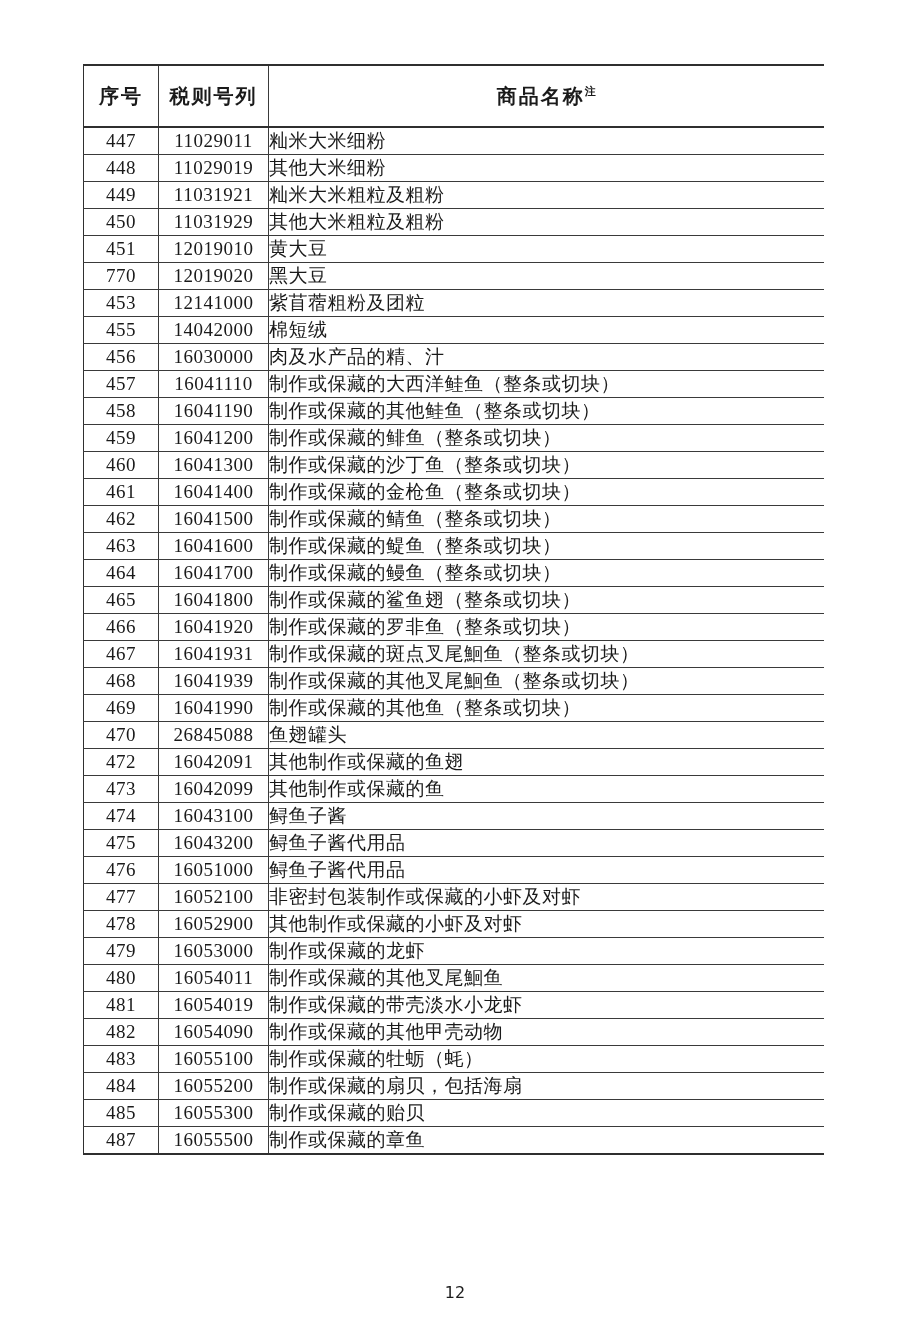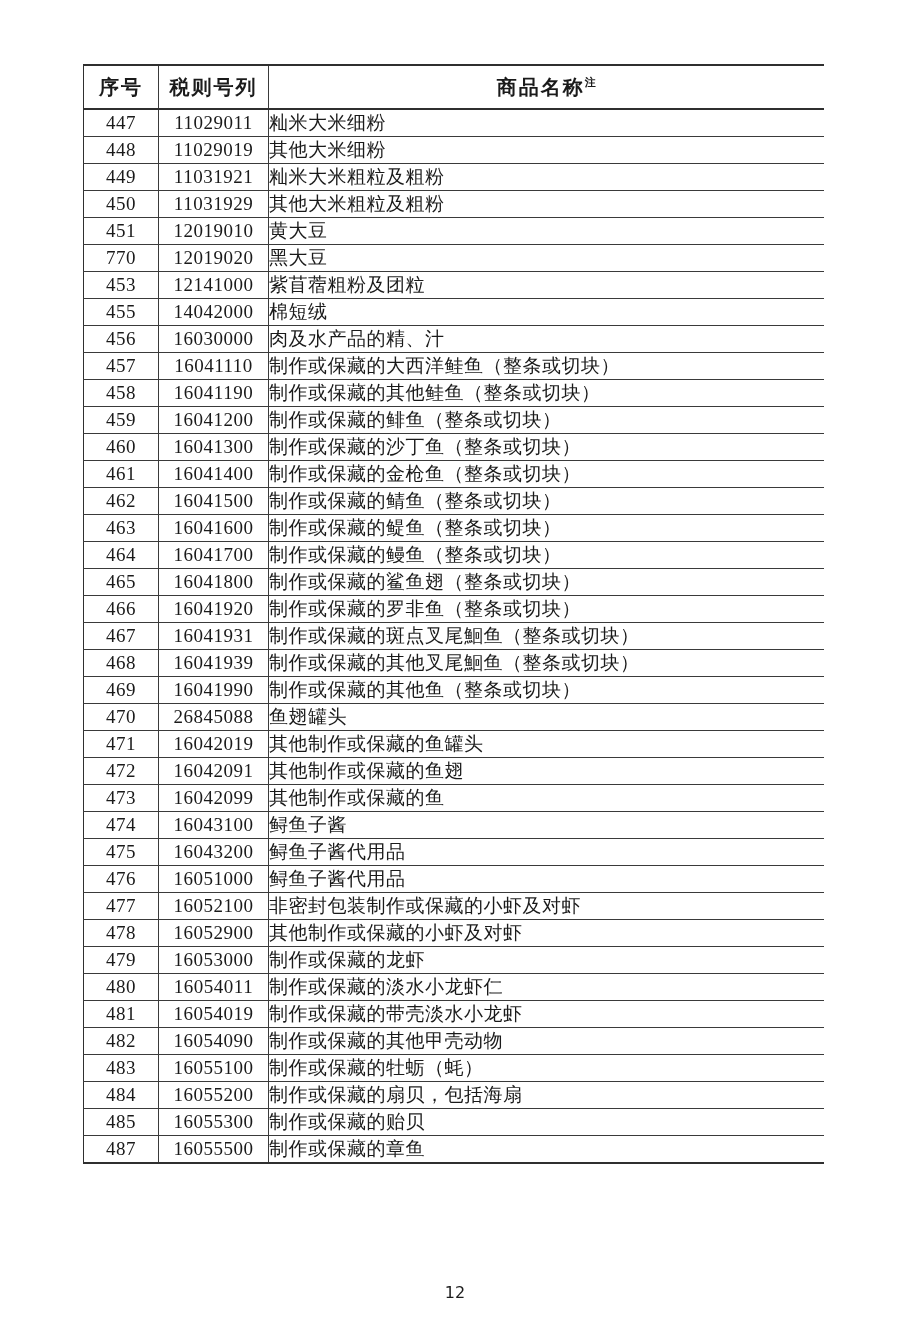--- a/index.html
+++ b/index.html
@@ -41,21 +41,21 @@
     overflow: hidden;
     white-space: nowrap;
   }
   .tariff-table th:nth-child(1),
   .tariff-table td:nth-child(1),
   .tariff-table th:nth-child(2),
   .tariff-table td:nth-child(2) {
     border-right: 1.5px solid var(--line-color);
   }
   .tariff-table thead th {
-    height: 44px;
+    height: 62px;
     font-size: 20px;
     font-weight: bold;
     text-align: center;
     vertical-align: middle;
     border-bottom: 2px solid var(--border-color);
     letter-spacing: 2px;
   }
   .tariff-table tbody td {
     height: 26.8px;
     font-size: 19px;
@@ -216,25 +216,20 @@
           <td class="cell-no">469</td>
           <td class="cell-code">16041990</td>
           <td class="cell-name">制作或保藏的其他鱼（整条或切块）</td>
         </tr>
         <tr>
           <td class="cell-no">470</td>
           <td class="cell-code">26845088</td>
           <td class="cell-name">鱼翅罐头</td>
         </tr>
         <tr>
-          <td class="cell-no">471</td>
-          <td class="cell-code">16042019</td>
-          <td class="cell-name">其他制作或保藏的鱼罐头</td>
-        </tr>
-        <tr>
           <td class="cell-no">472</td>
           <td class="cell-code">16042091</td>
           <td class="cell-name">其他制作或保藏的鱼翅</td>
         </tr>
         <tr>
           <td class="cell-no">473</td>
           <td class="cell-code">16042099</td>
           <td class="cell-name">其他制作或保藏的鱼</td>
         </tr>
         <tr>
@@ -263,21 +258,21 @@
           <td class="cell-name">其他制作或保藏的小虾及对虾</td>
         </tr>
         <tr>
           <td class="cell-no">479</td>
           <td class="cell-code">16053000</td>
           <td class="cell-name">制作或保藏的龙虾</td>
         </tr>
         <tr>
           <td class="cell-no">480</td>
           <td class="cell-code">16054011</td>
-          <td class="cell-name">制作或保藏的淡水小龙虾仁</td>
+          <td class="cell-name">制作或保藏的其他叉尾鮰鱼</td>
         </tr>
         <tr>
           <td class="cell-no">481</td>
           <td class="cell-code">16054019</td>
           <td class="cell-name">制作或保藏的带壳淡水小龙虾</td>
         </tr>
         <tr>
           <td class="cell-no">482</td>
           <td class="cell-code">16054090</td>
           <td class="cell-name">制作或保藏的其他甲壳动物</td>

